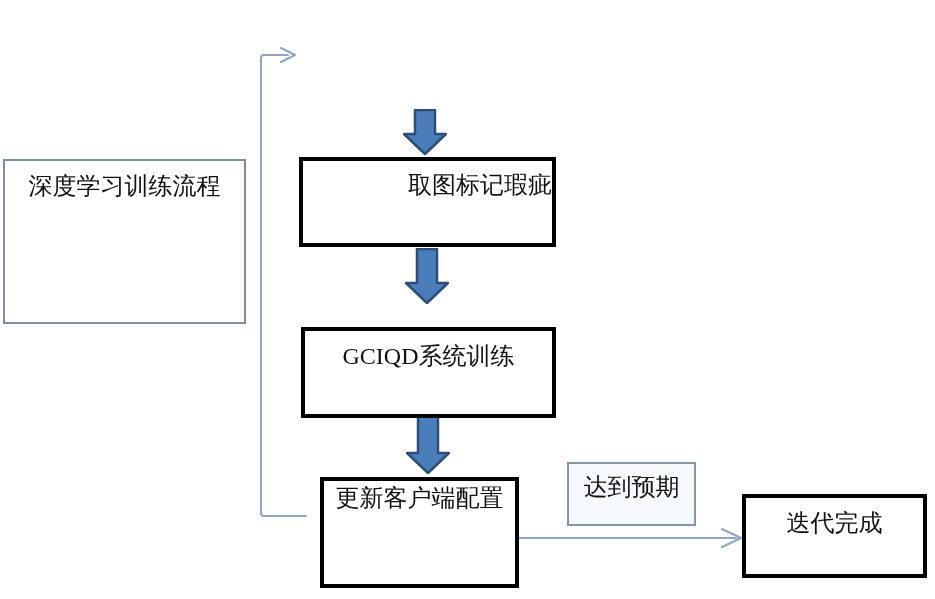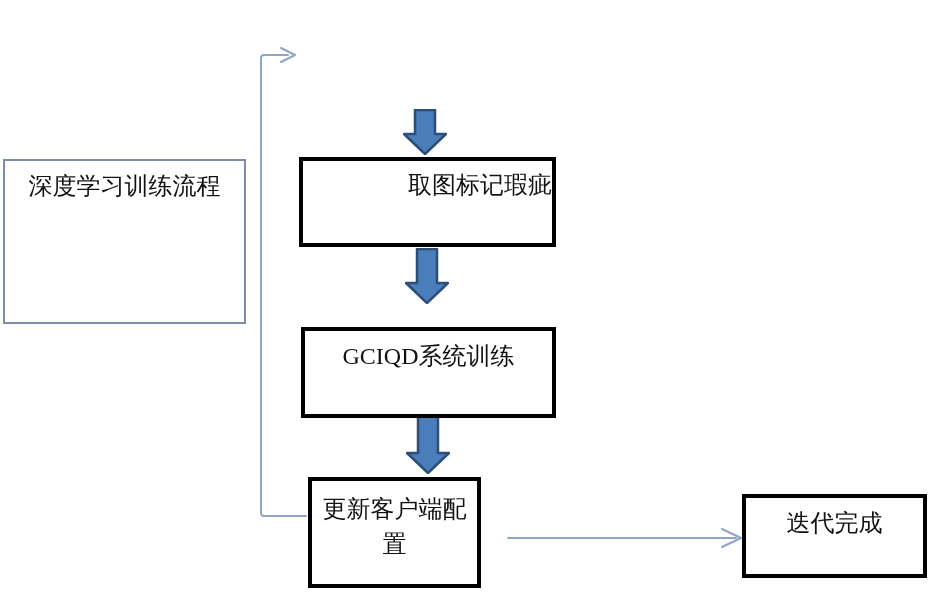--- a/index.html
+++ b/index.html
@@ -27,21 +27,21 @@
     box-sizing:border-box;
     background:#ffffff;
     text-align:center;
     font-size:24px;
     line-height:30px;
   }
   .thick{border:4px solid var(--box-border);}
   .box-camera{left:297px;top:9px;width:257px;height:89px;padding-top:12px;}
   .box-mark{left:299px;top:157px;width:257px;height:90px;padding-top:9px;text-align:right;}
   .box-train{left:301px;top:311px;width:255px;height:91px;padding-top:10px;margin-top:16px;}
-  .box-update{left:308px;top:477px;width:173px;height:111px;padding-top:11px;line-height:35px;}
+  .box-update{left:320px;top:477px;width:199px;height:111px;line-height:35px;}
   .box-done{left:742px;top:494px;width:185px;height:84px;padding-top:10px;}
   .box-note{
     left:3px;top:159px;width:243px;height:165px;
     border:2px solid var(--note-border);
     padding-top:7px;line-height:37px;
   }
   .note-gap{margin-top:21px;}
   .box-expect{
     left:567px;top:462px;width:129px;height:64px;
     border:2px solid var(--label-border);
@@ -85,18 +85,21 @@
   </div>
 
   <div class="box thick box-update">
     <div>更新客户端配置</div>
   </div>
 
   <div class="box box-note">
     <div>深度学习训练流程</div>
   </div>
 
+  <div class="box box-expect">
+    <span>达到预期</span>
+  </div>
 
   <div class="box thick box-done">
     <span>迭代完成</span>
   </div>
 
 </div>
 
 </body></html>

